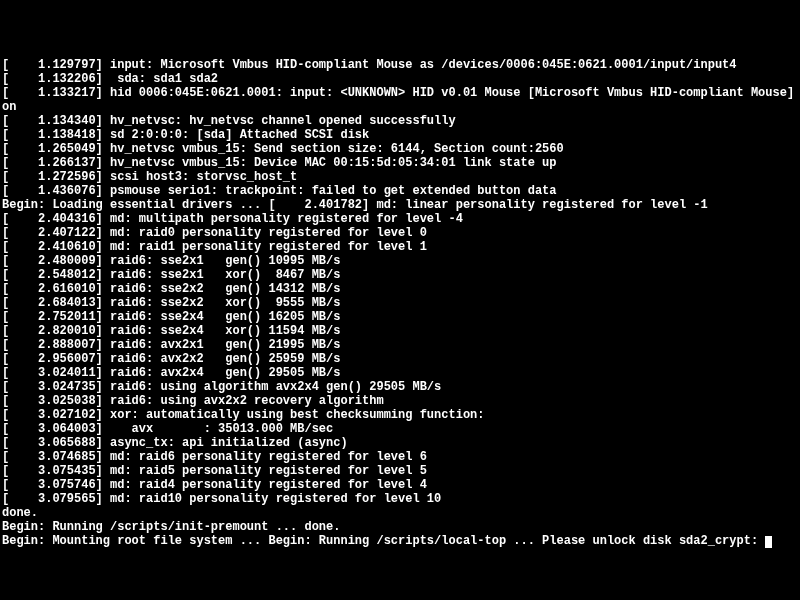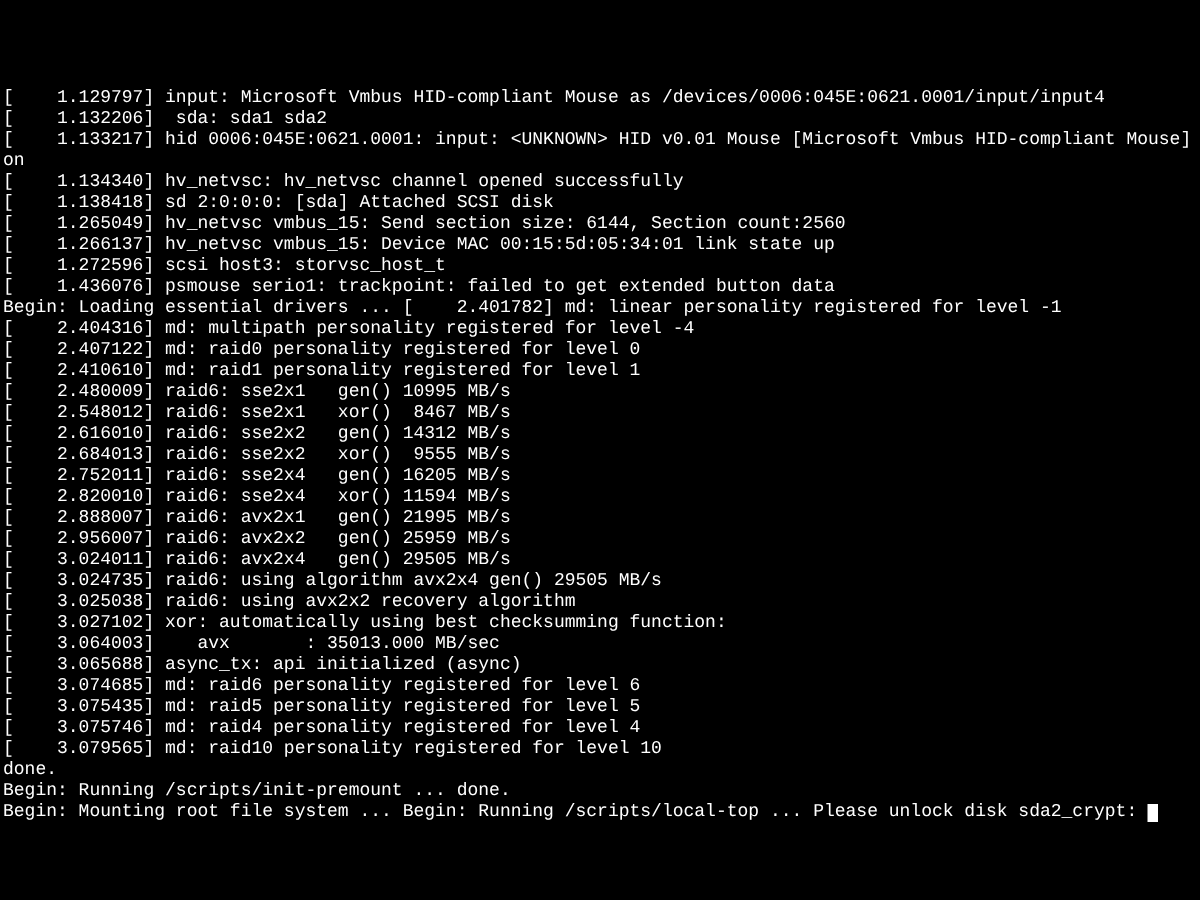--- a/index.html
+++ b/index.html
@@ -19,20 +19,21 @@
       padding: 2px;
       white-space: pre;
     }
     #terminal {
       width: 100%;
       height: 100%;
     }
     .line {
       white-space: pre-wrap;
       word-break: break-all;
+      font-weight: bold;
     }
     .cursor {
       display: inline-block;
       width: 7px;
       height: 12px;
       background: #ffffff;
       vertical-align: text-bottom;
       animation: blink 1s step-end infinite;
     }
     @keyframes blink {

